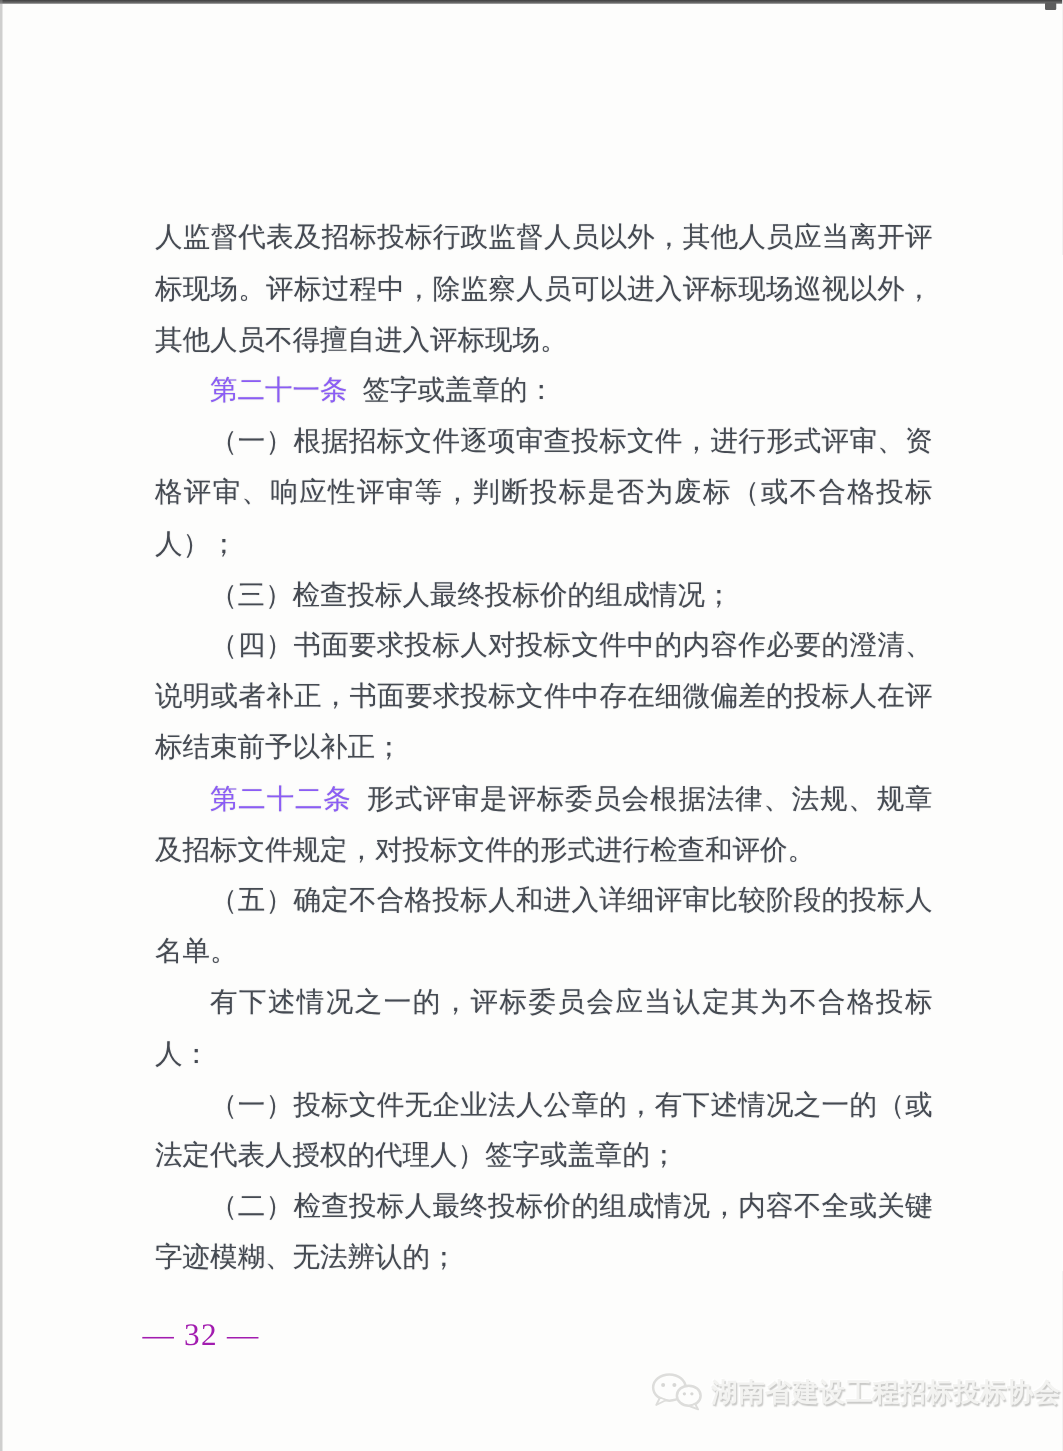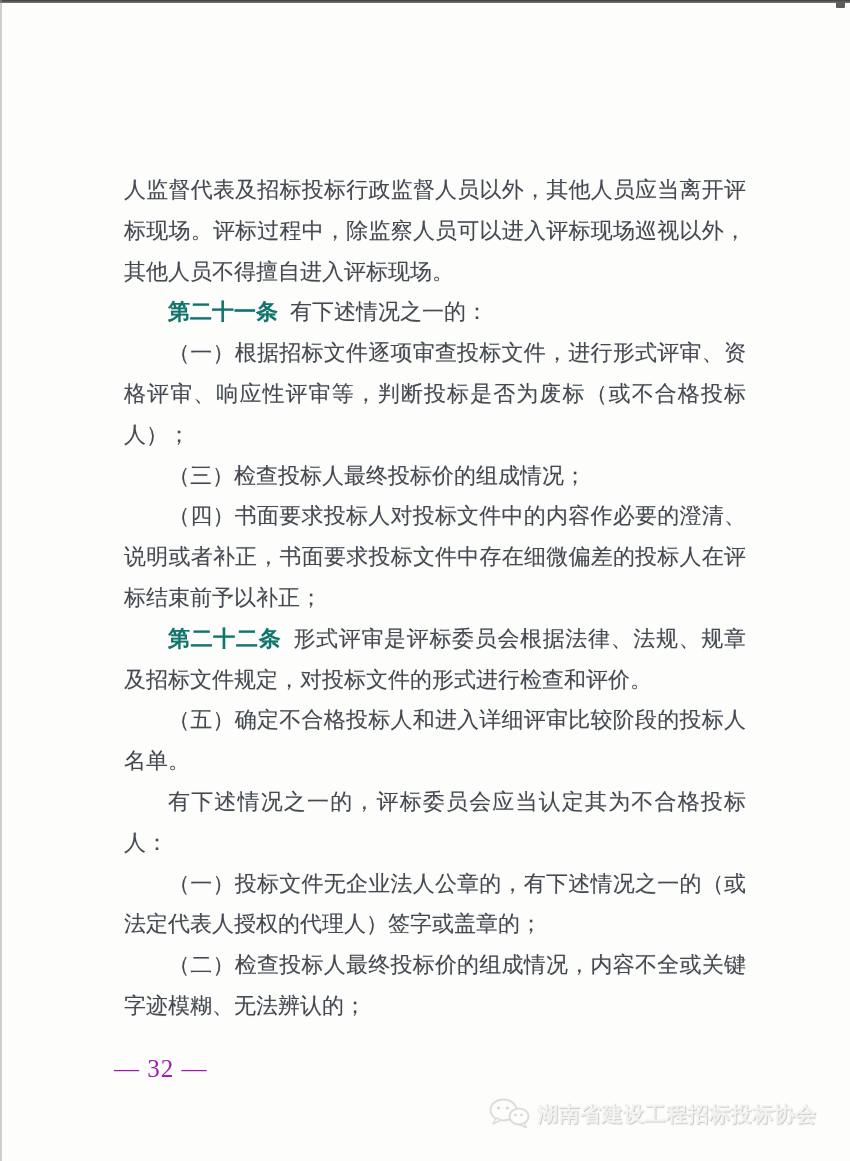--- a/index.html
+++ b/index.html
@@ -49,37 +49,37 @@
     text-shadow: 0 0 1px rgba(69,74,82,0.30);
   }
   .text-block p {
     margin: 0;
     padding: 0;
   }
   .text-block p.indent {
     text-indent: 2em;
   }
   .term {
-    font-weight: bold;
-    color: #0f766e;
+    font-weight: normal;
+    color: #8b5cf6;
     margin-right: 0.55em;
   }
   
   .page-number {
     position: absolute;
     left: 114px;
     top: 1055px;
     font-size: 25px;
     letter-spacing: 1px;
     color: #a21caf;
   }
   
   .watermark {
     position: absolute;
-    left: 488px;
+    left: 520px;
     top: 1097px;
     display: flex;
     align-items: center;
     gap: 7px;
   }
   .watermark-text {
     font-size: 21px;
     font-weight: bold;
     letter-spacing: 0.5px;
     color: #f3f3f1;
@@ -96,21 +96,21 @@
 <body>
 
 <div class="page">
 
   <div class="scan-top-edge"></div>
   <div class="scan-left-edge"></div>
   <div class="corner-speck"></div>
 
   <main class="text-block">
     <p><span>人监督代表及招标投标行政监督人员以外，其他人员应当离开评标现场。评标过程中，除监察人员可以进入评标现场巡视以外，其他人员不得擅自进入评标现场。</span></p>
-    <p class="indent"><span class="term">第二十一条</span><span>有下述情况之一的：</span></p>
+    <p class="indent"><span class="term">第二十一条</span><span>签字或盖章的：</span></p>
     <p class="indent"><span>（一）根据招标文件逐项审查投标文件，进行形式评审、资格评审、响应性评审等，判断投标是否为废标（或不合格投标人）；</span></p>
     <p class="indent"><span>（三）检查投标人最终投标价的组成情况；</span></p>
     <p class="indent"><span>（四）书面要求投标人对投标文件中的内容作必要的澄清、说明或者补正，书面要求投标文件中存在细微偏差的投标人在评标结束前予以补正；</span></p>
     <p class="indent"><span class="term">第二十二条</span><span>形式评审是评标委员会根据法律、法规、规章及招标文件规定，对投标文件的形式进行检查和评价。</span></p>
     <p class="indent"><span>（五）确定不合格投标人和进入详细评审比较阶段的投标人名单。</span></p>
     <p class="indent"><span>有下述情况之一的，评标委员会应当认定其为不合格投标人：</span></p>
     <p class="indent"><span>（一）投标文件无企业法人公章的，有下述情况之一的（或法定代表人授权的代理人）签字或盖章的；</span></p>
     <p class="indent"><span>（二）检查投标人最终投标价的组成情况，内容不全或关键字迹模糊、无法辨认的；</span></p>
   </main>
 

